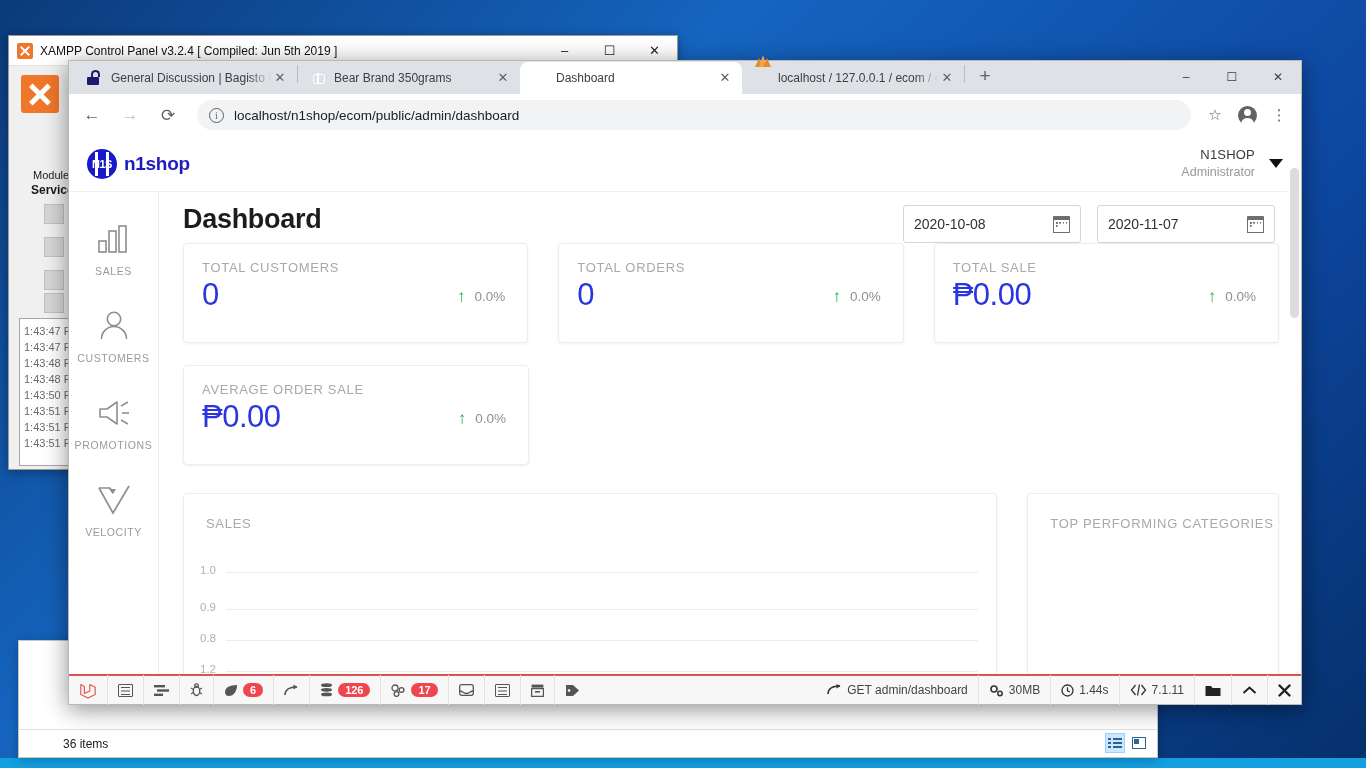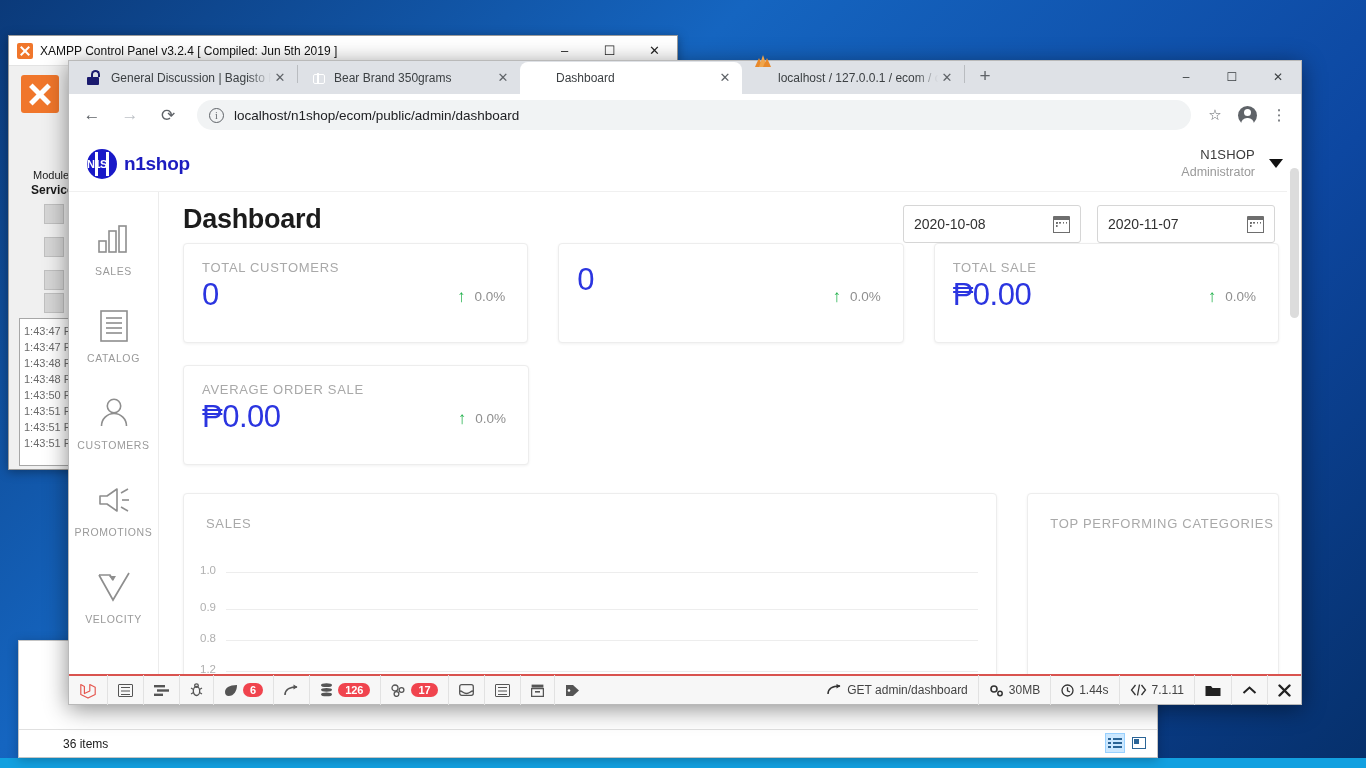--- a/index.html
+++ b/index.html
@@ -134,21 +134,21 @@
   .page-scroll-thumb { position:absolute; right:2px; top:32px; width:9px; height:150px; background:#dcdcdc; border-radius:5px; }
 
   .app-header {
     height: 56px; background: #fff; display: flex; align-items: center;
     padding: 0 18px 0 18px; border-bottom: 1px solid #f0f0f0;
   }
   .brand { display: flex; align-items: center; }
   .brand .logo-circle {
     width: 30px; height: 30px; border-radius: 50%; background: #1919c8;
     position: relative; margin-right: 7px;
-    display:flex; align-items:center; justify-content:flex-start;
+    display:flex; align-items:center; justify-content:center;
     color:#fff; font-size:11px; font-weight:bold; letter-spacing:-0.5px;
   }
   .brand .logo-circle::before, .brand .logo-circle::after {
     content:""; position:absolute; top:3px; width:2.5px; height:24px; background:#fff;
   }
   .brand .logo-circle::before { left: 8px; }
   .brand .logo-circle::after { left: 19px; }
   .brand .logo-inner { position: relative; z-index: 2; }
   .brand .brand-text { font-size: 19px; font-weight: bold; color: #1c1cc0; letter-spacing: -0.3px; }
   .acct { margin-left: auto; display: flex; align-items: center; }
@@ -421,32 +421,20 @@
           <span class="si-icon">
             <svg width="32" height="28" viewBox="0 0 32 28">
               <rect x="1" y="16" width="7" height="11" fill="none" stroke="#8e8e8e" stroke-width="1.6"></rect>
               <rect x="11" y="6" width="7" height="21" fill="none" stroke="#8e8e8e" stroke-width="1.6"></rect>
               <rect x="21" y="1" width="7" height="26" fill="none" stroke="#8e8e8e" stroke-width="1.6"></rect>
             </svg>
           </span>
           <span class="si-label">SALES</span>
         </div>
 
-        <div class="side-item">
-          <span class="si-icon">
-            <svg width="28" height="32" viewBox="0 0 28 32">
-              <rect x="1" y="1" width="26" height="30" fill="none" stroke="#8e8e8e" stroke-width="1.6"></rect>
-              <line x1="6" y1="8" x2="22" y2="8" stroke="#8e8e8e" stroke-width="1.6"></line>
-              <line x1="6" y1="13" x2="22" y2="13" stroke="#8e8e8e" stroke-width="1.6"></line>
-              <line x1="6" y1="18" x2="22" y2="18" stroke="#8e8e8e" stroke-width="1.6"></line>
-              <line x1="6" y1="23" x2="22" y2="23" stroke="#8e8e8e" stroke-width="1.6"></line>
-            </svg>
-          </span>
-          <span class="si-label">CATALOG</span>
-        </div>
 
         <div class="side-item">
           <span class="si-icon">
             <svg width="32" height="30" viewBox="0 0 32 30">
               <circle cx="16" cy="8" r="6.7" fill="none" stroke="#8e8e8e" stroke-width="1.6"></circle>
               <path d="M3.5 28 A12.5 12.5 0 0 1 28.5 28" fill="none" stroke="#8e8e8e" stroke-width="1.6"></path>
             </svg>
           </span>
           <span class="si-label">CUSTOMERS</span>
         </div>
@@ -499,20 +487,21 @@
         <div class="cards">
           <div class="card stat">
             <div class="c-label">TOTAL CUSTOMERS</div>
             <div class="c-value">0</div>
             <div class="c-trend">
               <span class="arrow-up">↑</span>
               <span class="pct">0.0%</span>
             </div>
           </div>
           <div class="card stat">
+            <div class="c-label">TOTAL ORDERS</div>
             <div class="c-value">0</div>
             <div class="c-trend">
               <span class="arrow-up">↑</span>
               <span class="pct">0.0%</span>
             </div>
           </div>
           <div class="card stat">
             <div class="c-label">TOTAL SALE</div>
             <div class="c-value">₱0.00</div>
             <div class="c-trend">

